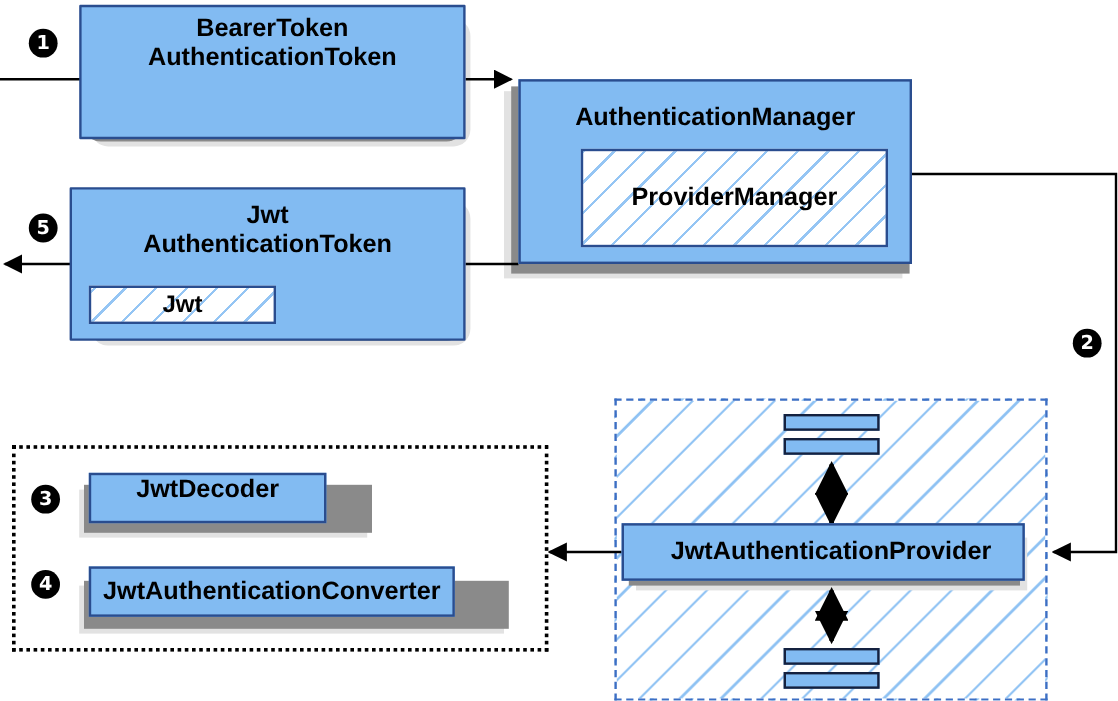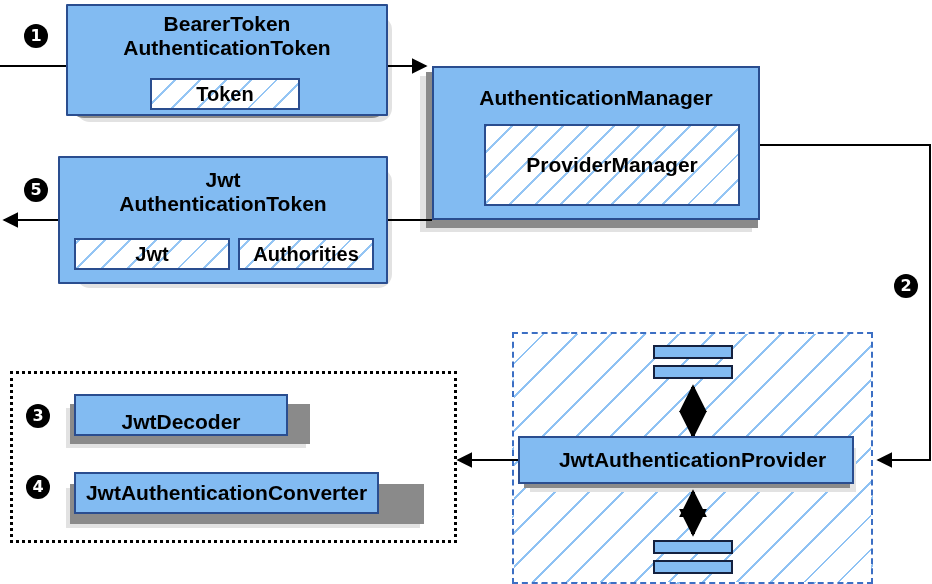--- a/index.html
+++ b/index.html
@@ -180,57 +180,51 @@
   <div class="bar" style="left:653px; top:560px; width:80px; height:14px;"></div>
 
   <div class="dashed-region dotted-black" style="left:10px; top:371px; width:447px; height:172px;"></div>
 
   <div class="shadow-light rounded" style="left:76px; top:16px; width:316px; height:106px;"></div>
   <div class="shadow-dark rounded" style="left:70px; top:12px; width:316px; height:106px;"></div>
   <div class="node rounded" style="left:66px; top:4px; width:322px; height:112px; padding-top:6px;">
     <div class="node-title" style="font-size:21px;">BearerToken
 AuthenticationToken</div>
   </div>
-  <div class="hatchbox" style="left:150px; top:78px; width:150px; height:32px; font-size:20px;">
-    <span>Token</span>
-  </div>
 
   <div class="shadow-light rounded" style="left:76px; top:168px; width:316px; height:120px;"></div>
   <div class="shadow-dark rounded" style="left:70px; top:164px; width:316px; height:120px;"></div>
   <div class="node rounded" style="left:58px; top:156px; width:330px; height:128px; padding-top:10px;">
     <div class="node-title" style="font-size:21px;">Jwt
 AuthenticationToken</div>
   </div>
   <div class="hatchbox" style="left:74px; top:238px; width:156px; height:32px; font-size:20px;">
     <span>Jwt</span>
   </div>
-  <div class="hatchbox" style="left:238px; top:238px; width:136px; height:32px; font-size:20px;">
-    <span>Authorities</span>
-  </div>
 
   <div class="shadow-light" style="left:420px; top:76px; width:332px; height:156px;"></div>
   <div class="shadow-dark" style="left:426px; top:72px; width:332px; height:156px;"></div>
   <div class="node" style="left:432px; top:66px; width:328px; height:154px; padding-top:18px;">
     <div class="node-title" style="font-size:21px;">AuthenticationManager</div>
   </div>
   <div class="hatchbox" style="left:484px; top:124px; width:256px; height:82px; font-size:21px;">
     <span>ProviderManager</span>
   </div>
 
   <div class="shadow-light" style="left:530px; top:448px; width:326px; height:44px;"></div>
   <div class="shadow-dark" style="left:524px; top:444px; width:326px; height:44px;"></div>
   <div class="node" style="left:518px; top:436px; width:336px; height:48px;
               justify-content:center;padding-left:13px;">
     <div class="node-title" style="font-size:21px;">JwtAuthenticationProvider</div>
   </div>
 
   <div class="shadow-light" style="left:66px; top:408px; width:240px; height:40px;"></div>
   <div class="shadow-dark" style="left:70px; top:404px; width:240px; height:40px;"></div>
-  <div class="node" style="left:74px; top:394px; width:214px; height:42px;
-              justify-content:flex-end;">
+  <div class="node" style="left:74px; top:394px; width:198px; height:42px;
+              justify-content:flex-start;">
     <div class="node-title" style="font-size:21px;">JwtDecoder</div>
   </div>
 
   <div class="shadow-light" style="left:66px; top:488px; width:354px; height:40px;"></div>
   <div class="shadow-dark" style="left:70px; top:484px; width:354px; height:40px;"></div>
   <div class="node" style="left:74px; top:472px; width:305px; height:42px;
               justify-content:center;">
     <div class="node-title" style="font-size:21px;">JwtAuthenticationConverter</div>
   </div>
 

